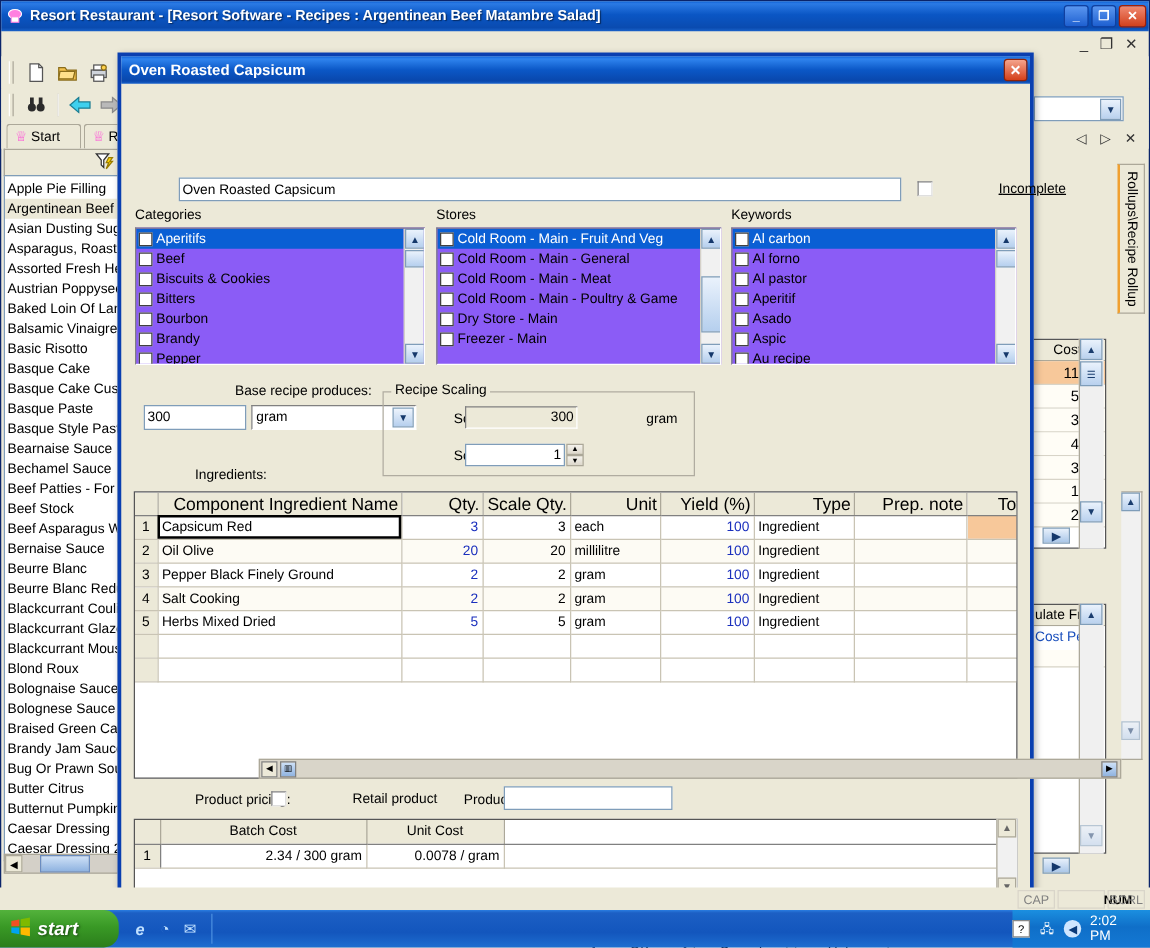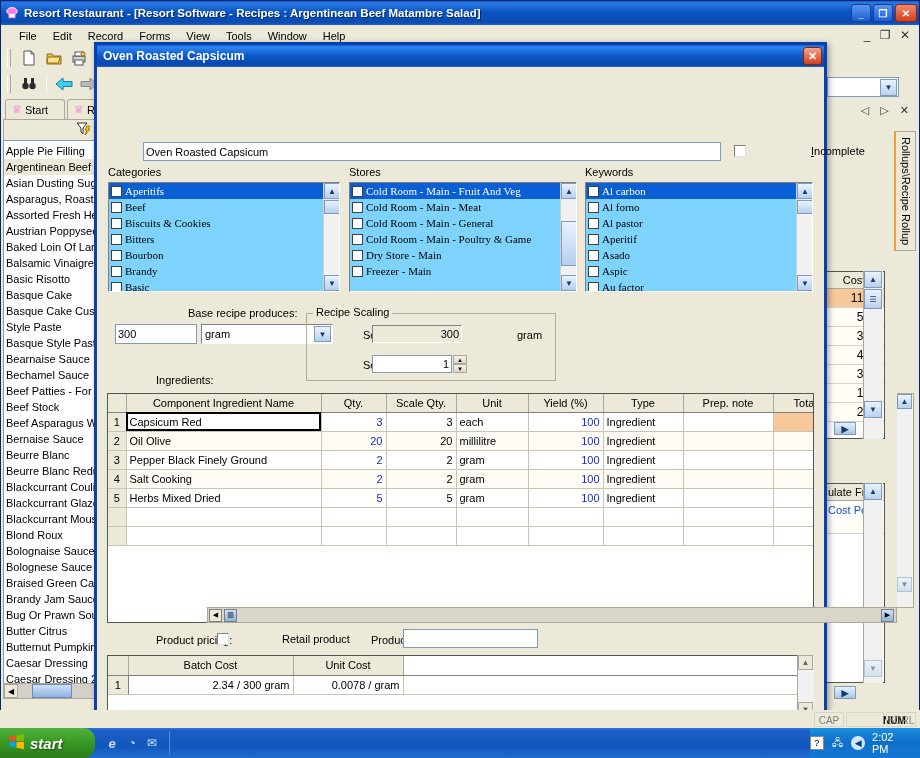--- a/index.html
+++ b/index.html
@@ -200,31 +200,30 @@
   .txtbox {
     background: #fff; border: 1px solid #7f9db9;
     font-size: 11px; padding: 1px 2px;
     font-family: "Liberation Sans", sans-serif;
     display: flex; align-items: center;
   }
 
   
   #name-label { position:absolute; left:11px; top:79px; }
   #name-input { position:absolute; left:46px; top:75px; width:578px; height:19px; }
-  #incomplete-wrap { position:absolute; left:637px; top:78px; display:flex;align-items:center;gap:17px;}
+  #incomplete-wrap { position:absolute; left:637px; top:78px; display:flex;align-items:center;gap:5px;text-decoration:underline;}
   .chk { width:12px;height:12px;background:#fff;border:1px solid #808080;
          border-right-color:#dfdfdf;border-bottom-color:#dfdfdf; display:inline-block;}
 
   
   .listgroup-label { position:absolute; font-size:11px; }
   .listbox {
-    position: absolute; background: #7dd3fc;
+    position: absolute; background: #8b5cf6;
     border: 1px solid #808080; border-right-color:#fff; border-bottom-color:#fff;
     overflow: hidden;
-    font-family: Liberation Serif, serif;
   }
   .listbox .inner { position:absolute; left:0; top:0; right:16px; bottom:0; overflow:hidden; }
   .lrow { height: 16px; line-height: 16px; font-size: 11px; display:flex; align-items:center;
           padding-left: 2px; white-space: nowrap; }
   .lrow.sel { background: #0a5fd4; color: #fff; }
   .lrow .lchk { width:11px;height:11px;background:#fff;border:1px solid #404040; margin-right:3px; flex:none;}
   .lbscroll { position:absolute; right:0; top:0; width:16px; bottom:0; background:#f1f1f1; border-left:1px solid #d4d0c8;}
   .lbscroll .up, .lbscroll .dn {
     width:16px;height:16px;background:linear-gradient(180deg,#eaf2fc,#b5cfee);
     border:1px solid #7f9db9; display:flex;align-items:center;justify-content:center;
@@ -267,23 +266,23 @@
 
   #ingredients-label{position:absolute;left:11px;top:307px;}
 
   
   #grid {
     position:absolute; left:10px; top:326px; width:707px; height:230px;
     background:#fff; border:1px solid #555; overflow:hidden;
   }
   table.gr { border-collapse: collapse; width: 100%; table-layout: fixed; }
   table.gr th {
-    height: 18px; font-size: 11px; font-weight: normal; background: #ece9d8;
+    height: 18px; font-size: 14px; font-weight: normal; background: #ece9d8;
     border-right: 1px solid #aca899; border-bottom: 1px solid #808080;
-    text-align: center; padding: 0 2px; overflow:hidden; white-space:nowrap;
+    text-align: right; padding: 0 2px; overflow:hidden; white-space:nowrap;
   }
   table.gr td {
     height: 19px; font-size: 11px; padding: 0 3px;
     border-right: 1px solid #c9c4b4; border-bottom: 1px solid #c9c4b4;
     overflow: hidden; white-space: nowrap; background:#fff;
   }
   table.gr tr.alt td { background: #fdfbf4; }
   td.num { text-align: right; color: #1a2fbd; }
   td.num-black { text-align: right; color: #000; }
   td.rowhdr { text-align:center; background:#ece9d8 !important; color:#000;
@@ -402,30 +401,20 @@
         </svg>
     </span>
     <span id="app-title-text">Resort Restaurant - [Resort Software - Recipes : Argentinean Beef Matambre Salad]</span>
     <span class="winbtns">
       <span class="winbtn">_</span>
       <span class="winbtn">❐</span>
       <span class="winbtn close">✕</span>
     </span>
   </div>
 
-  <div id="menubar">
-    <span class="menu-item">File</span>
-    <span class="menu-item">Edit</span>
-    <span class="menu-item">Record</span>
-    <span class="menu-item">Forms</span>
-    <span class="menu-item">View</span>
-    <span class="menu-item">Tools</span>
-    <span class="menu-item">Window</span>
-    <span class="menu-item">Help</span>
-  </div>
   <div id="mdi-btns">_ ❐ ✕</div>
 
   <div id="toolbar1">
     <span class="grip"></span>
     <span class="tbtn">
       <svg width="16" height="16" viewBox="0 0 16 16">
           <path d="M3 1h7l3 3v11H3z" fill="#fff" stroke="#555"></path>
           <path d="M10 1v3h3" fill="none" stroke="#555"></path>
         </svg>
     </span>
@@ -499,21 +488,21 @@
       <div class="recipe-item sel">Argentinean Beef</div>
       <div class="recipe-item">Asian Dusting Sug</div>
       <div class="recipe-item">Asparagus, Roast</div>
       <div class="recipe-item">Assorted Fresh He</div>
       <div class="recipe-item">Austrian Poppysee</div>
       <div class="recipe-item">Baked Loin Of Lam</div>
       <div class="recipe-item">Balsamic Vinaigret</div>
       <div class="recipe-item">Basic Risotto</div>
       <div class="recipe-item">Basque Cake</div>
       <div class="recipe-item">Basque Cake Cus</div>
-      <div class="recipe-item">Style Paste</div>
+      <div class="recipe-item">Basque Paste</div>
       <div class="recipe-item">Basque Style Past</div>
       <div class="recipe-item">Bearnaise Sauce</div>
       <div class="recipe-item">Bechamel Sauce</div>
       <div class="recipe-item">Beef Patties - For</div>
       <div class="recipe-item">Beef Stock</div>
       <div class="recipe-item">Beef Asparagus W</div>
       <div class="recipe-item">Bernaise Sauce</div>
       <div class="recipe-item">Beurre Blanc</div>
       <div class="recipe-item">Beurre Blanc Redu</div>
       <div class="recipe-item">Blackcurrant Couli</div>
@@ -612,44 +601,44 @@
             <div class="lrow">
               <span class="lchk"></span>
               <span>Bourbon</span>
             </div>
             <div class="lrow">
               <span class="lchk"></span>
               <span>Brandy</span>
             </div>
             <div class="lrow">
               <span class="lchk"></span>
-              <span>Basic</span>
+              <span>Pepper</span>
             </div>
           </div>
         <div class="lbscroll">
           <div class="up">▲</div>
           <div class="th"></div>
           <div class="dn">▼</div>
         </div>
       </div>
 
       <span class="listgroup-label" style="left:252px;top:99px;">Stores</span>
       <div class="listbox" id="lb-stores" style="left:252px;top:115px;width:228px;height:110px;">
         <div class="inner">
             <div class="lrow sel">
               <span class="lchk"></span>
               <span>Cold Room - Main - Fruit And Veg</span>
             </div>
             <div class="lrow">
               <span class="lchk"></span>
+              <span>Cold Room - Main - General</span>
+            </div>
+            <div class="lrow">
+              <span class="lchk"></span>
               <span>Cold Room - Main - Meat</span>
-            </div>
-            <div class="lrow">
-              <span class="lchk"></span>
-              <span>Cold Room - Main - General</span>
             </div>
             <div class="lrow">
               <span class="lchk"></span>
               <span>Cold Room - Main - Poultry &amp; Game</span>
             </div>
             <div class="lrow">
               <span class="lchk"></span>
               <span>Dry Store - Main</span>
             </div>
             <div class="lrow">
@@ -686,21 +675,21 @@
             <div class="lrow">
               <span class="lchk"></span>
               <span>Asado</span>
             </div>
             <div class="lrow">
               <span class="lchk"></span>
               <span>Aspic</span>
             </div>
             <div class="lrow">
               <span class="lchk"></span>
-              <span>Au factor</span>
+              <span>Au recipe</span>
             </div>
           </div>
         <div class="lbscroll">
           <div class="up">▲</div>
           <div class="th"></div>
           <div class="dn">▼</div>
         </div>
       </div>
 
       <span id="base-label" class="lbl">Base recipe produces:</span>

